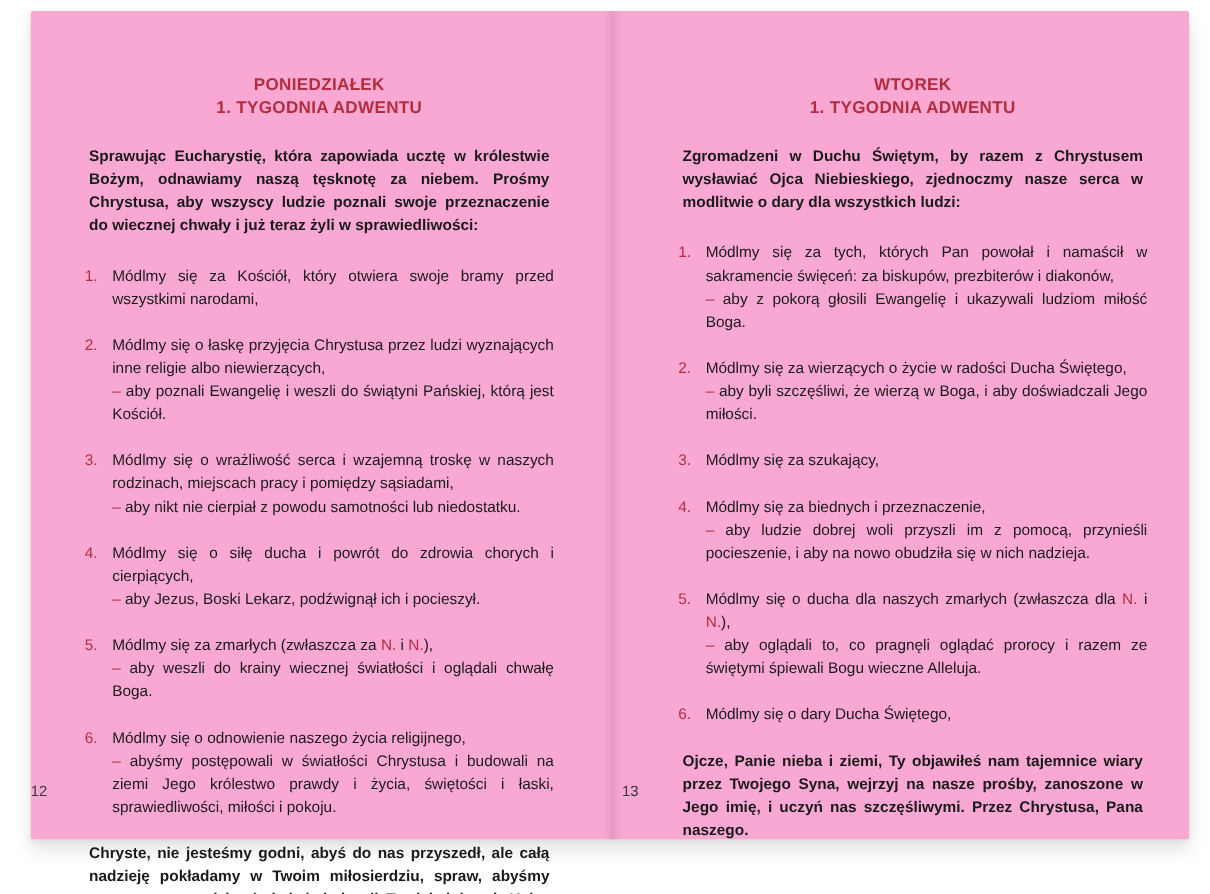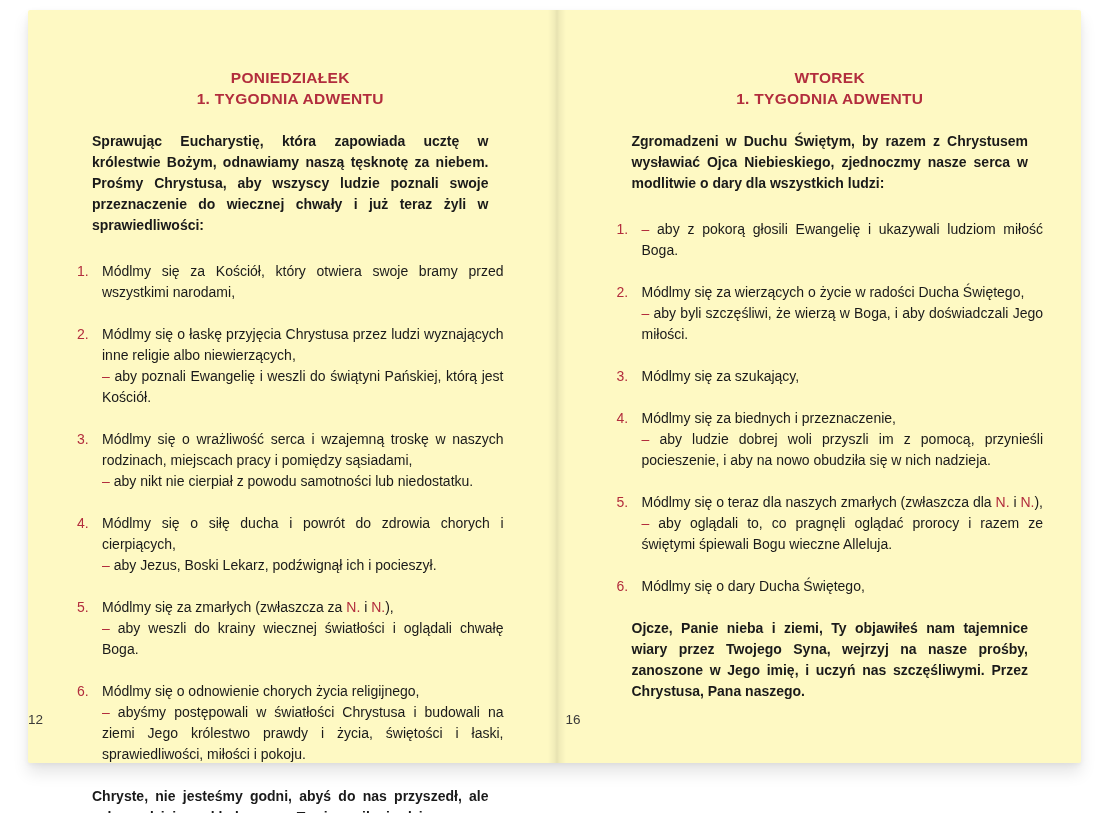--- a/index.html
+++ b/index.html
@@ -14,21 +14,21 @@
     height: 813px;
     background: #ffffff;
     overflow: hidden;
   }
   .spread {
     position: absolute;
     left: 28px;
     top: 10px;
     width: 1053px;
     height: 753px;
-    background: #fef9c3;
+    background: #f9a8d4;
     border-radius: 2px;
     box-shadow: 0 10px 16px rgba(0,0,0,0.10), 0 2px 5px rgba(0,0,0,0.05);
     display: flex;
   }
   .page {
     position: relative;
     flex: 1 1 0;
     box-sizing: border-box;
     color: #1a1a1a;
   }
@@ -47,21 +47,21 @@
   h2.page-title {
     margin: 0 0 21px 0;
     font-size: 15.5px;
     line-height: 1.35;
     letter-spacing: 0.3px;
     text-align: center;
     color: #b22d3d;
     font-weight: bold;
   }
   p.intro, p.closing {
-    margin: 15px;
+    margin: 4px;
     font-size: 14px;
     line-height: 1.5;
     font-weight: bold;
     text-align: justify;
     color: #1a1a1a;
   }
   p.intro { margin-bottom: 25px; }
   p.closing { margin-top: 2px; }
   ol.petitions {
     margin: 0;
@@ -124,60 +124,61 @@
             <div class="petition"><span>Módlmy się o siłę ducha i powrót do zdrowia chorych i cierpiących,</span></div>
             <div class="response"><span class="dash">–</span> aby Jezus, Boski Lekarz, podźwignął ich i pocieszył.</div>
           </li>
           <li class="petition-item">
             <span class="num">5.</span>
             <div class="petition"><span>Módlmy się za zmarłych (zwłaszcza za </span><span class="seg-red">N.</span><span> i </span><span class="seg-red">N.</span><span>),</span></div>
             <div class="response"><span class="dash">–</span> aby weszli do krainy wiecznej światłości i oglądali chwałę Boga.</div>
           </li>
           <li class="petition-item">
             <span class="num">6.</span>
-            <div class="petition"><span>Módlmy się o odnowienie chorych życia religijnego,</span></div>
+            <div class="petition"><span>Módlmy się o odnowienie naszego życia religijnego,</span></div>
             <div class="response"><span class="dash">–</span> abyśmy postępowali w światłości Chrystusa i budowali na ziemi Jego królestwo prawdy i życia, świętości i łaski, sprawiedliwości, miłości i pokoju.</div>
           </li>
         </ol>
       <p class="closing">Chryste, nie jesteśmy godni, abyś do nas przyszedł, ale całą nadzieję pokładamy w Twoim miłosierdziu, spraw, abyśmy razem z naszymi braćmi doświadczyli Twojej dobroci. Który żyjesz i królujesz na wieki wieków.</p>
       <div class="page-number">12</div>
     </section>
 
     <div class="gutter"></div>
 
     <section class="page page-right">
       <h2 class="page-title"><span>WTOREK</span><br><span>1. TYGODNIA ADWENTU</span></h2>
       <p class="intro">Zgromadzeni w Duchu Świętym, by razem z Chrystusem wysławiać Ojca Niebieskiego, zjednoczmy nasze serca w modlitwie o dary dla wszystkich ludzi:</p>
       <ol class="petitions">
           <li class="petition-item">
             <span class="num">1.</span>
+            <div class="petition"><span>Módlmy się za tych, których Pan powołał i namaścił w sakramencie święceń: za biskupów, prezbiterów i diakonów,</span></div>
             <div class="response"><span class="dash">–</span> aby z pokorą głosili Ewangelię i ukazywali ludziom miłość Boga.</div>
           </li>
           <li class="petition-item">
             <span class="num">2.</span>
             <div class="petition"><span>Módlmy się za wierzących o życie w radości Ducha Świętego,</span></div>
             <div class="response"><span class="dash">–</span> aby byli szczęśliwi, że wierzą w Boga, i aby doświadczali Jego miłości.</div>
           </li>
           <li class="petition-item">
             <span class="num">3.</span>
             <div class="petition"><span>Módlmy się za szukający,</span></div>
           </li>
           <li class="petition-item">
             <span class="num">4.</span>
             <div class="petition"><span>Módlmy się za biednych i przeznaczenie,</span></div>
             <div class="response"><span class="dash">–</span> aby ludzie dobrej woli przyszli im z pomocą, przynieśli pocieszenie, i aby na nowo obudziła się w nich nadzieja.</div>
           </li>
           <li class="petition-item">
             <span class="num">5.</span>
-            <div class="petition"><span>Módlmy się o teraz dla naszych zmarłych (zwłaszcza dla </span><span class="seg-red">N.</span><span> i </span><span class="seg-red">N.</span><span>),</span></div>
+            <div class="petition"><span>Módlmy się o ducha dla naszych zmarłych (zwłaszcza dla </span><span class="seg-red">N.</span><span> i </span><span class="seg-red">N.</span><span>),</span></div>
             <div class="response"><span class="dash">–</span> aby oglądali to, co pragnęli oglądać prorocy i razem ze świętymi śpiewali Bogu wieczne Alleluja.</div>
           </li>
           <li class="petition-item">
             <span class="num">6.</span>
             <div class="petition"><span>Módlmy się o dary Ducha Świętego,</span></div>
           </li>
         </ol>
       <p class="closing">Ojcze, Panie nieba i ziemi, Ty objawiłeś nam tajemnice wiary przez Twojego Syna, wejrzyj na nasze prośby, zanoszone w Jego imię, i uczyń nas szczęśliwymi. Przez Chrystusa, Pana naszego.</p>
-      <div class="page-number">16</div>
+      <div class="page-number">13</div>
     </section>
 
   </div>
 </div>
 
 </body></html>

